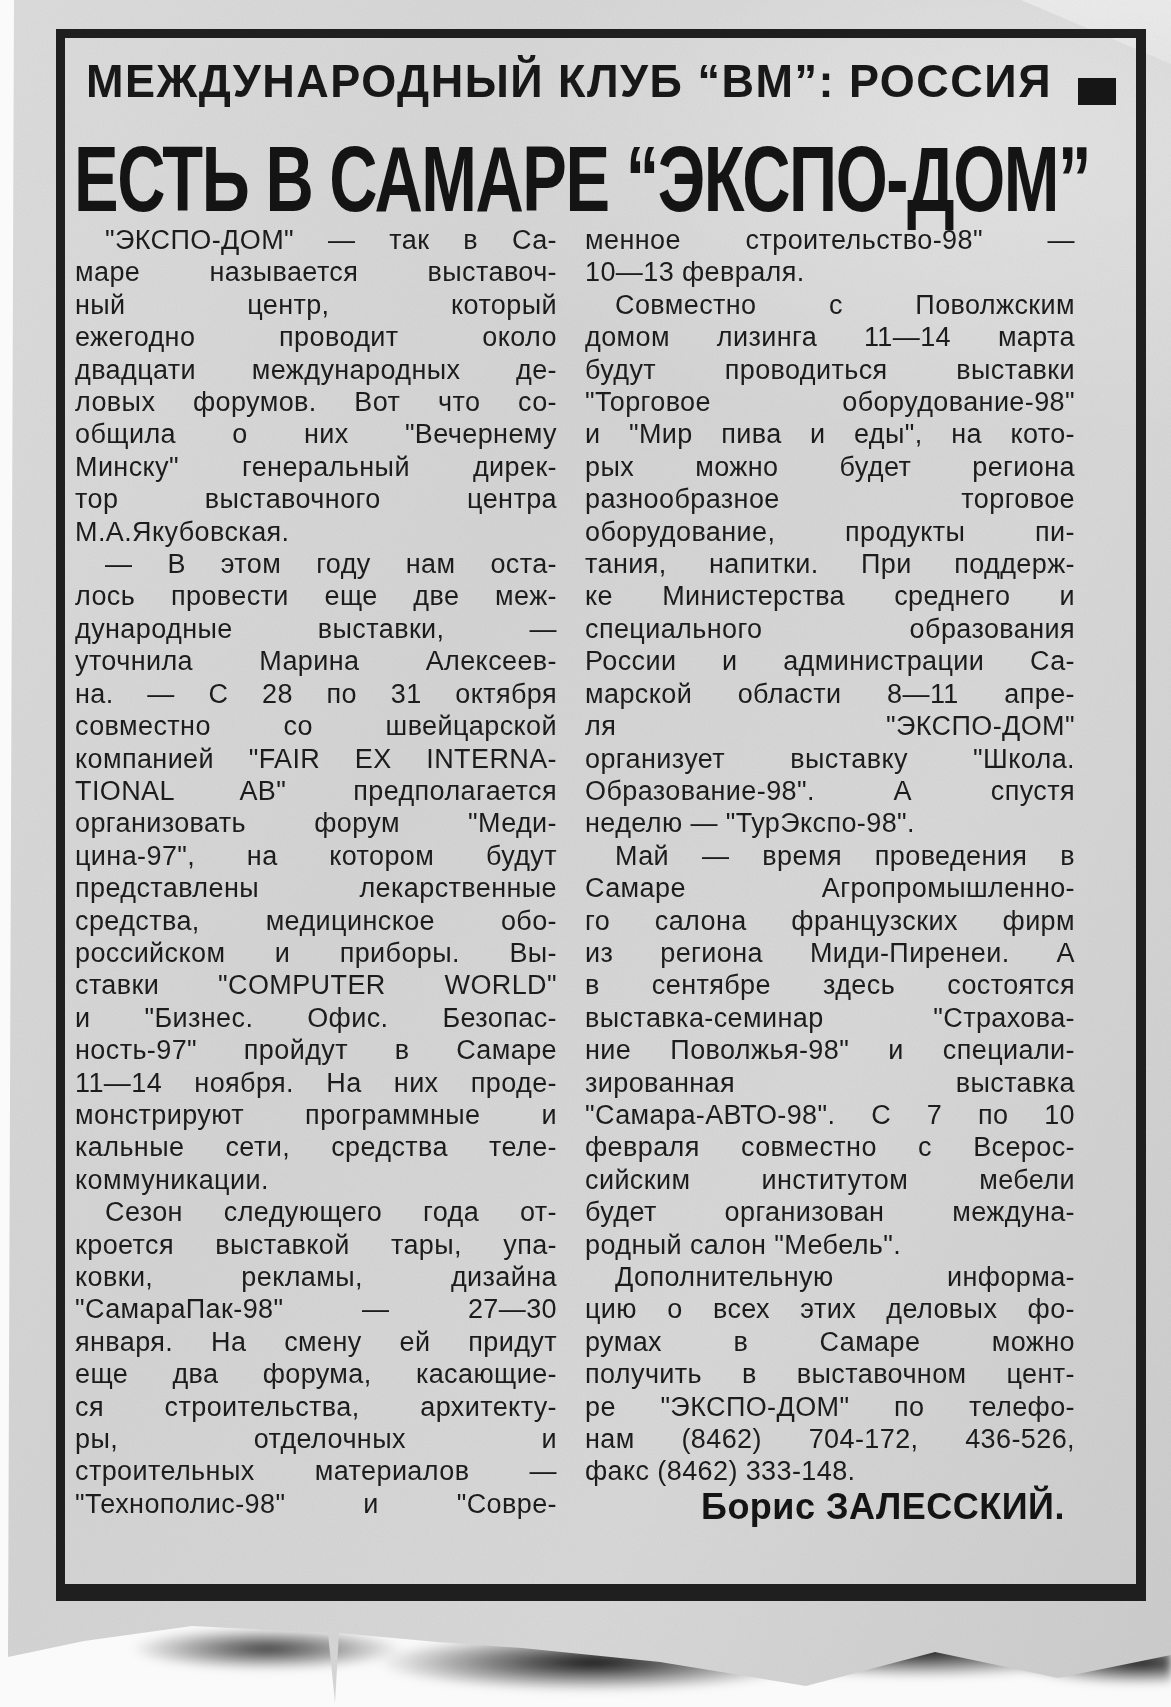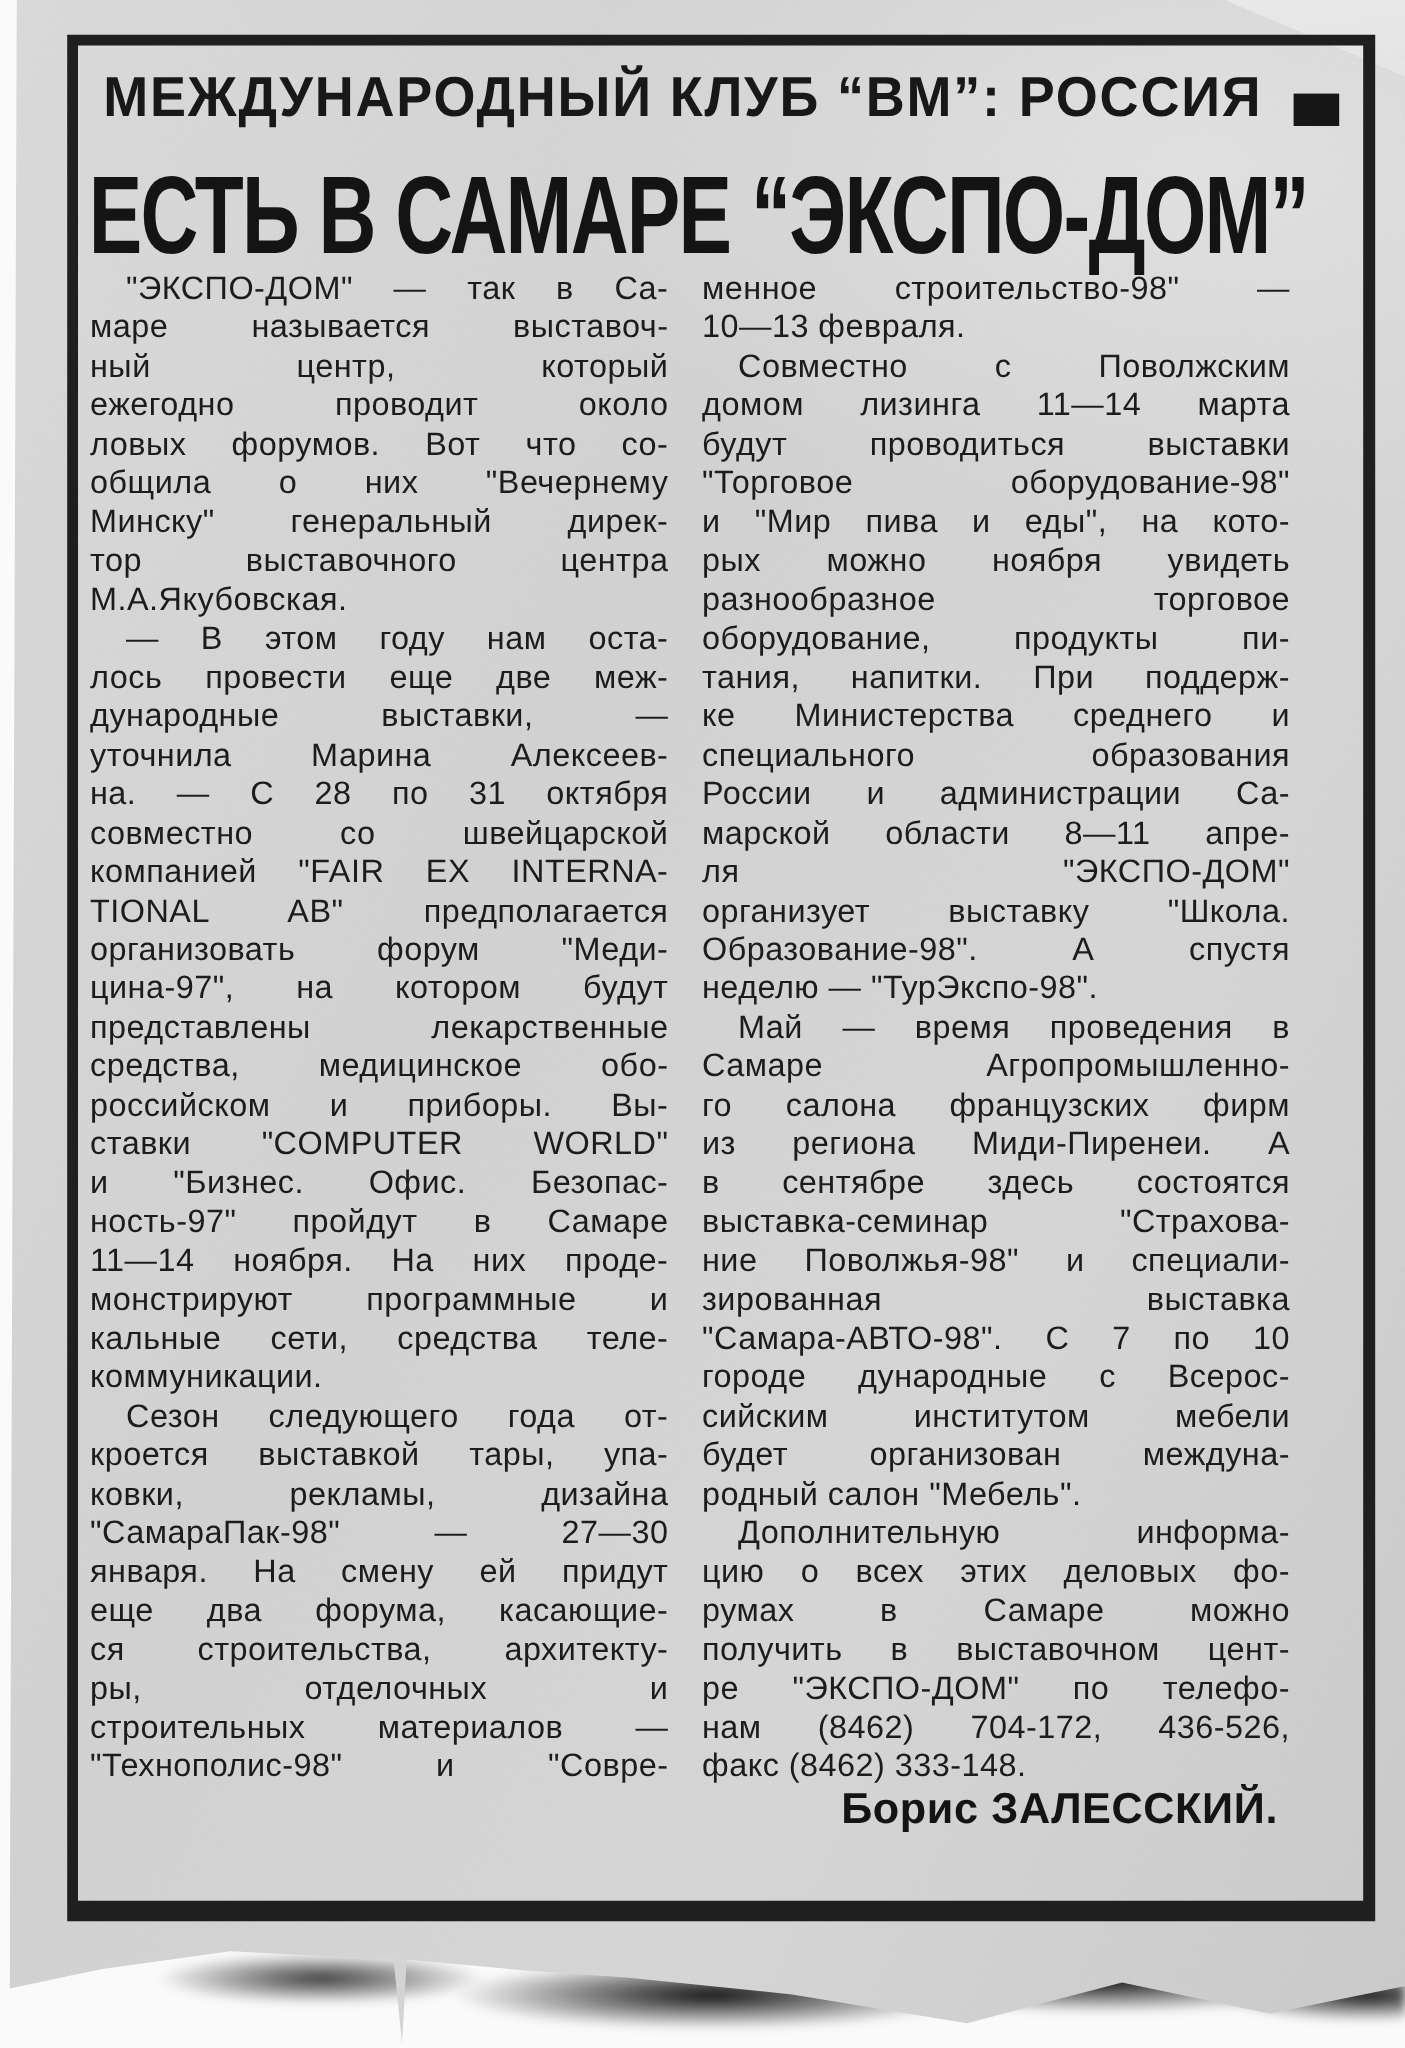--- a/index.html
+++ b/index.html
@@ -97,20 +97,21 @@
     <text class="headline-text" x="2" y="71" textLength="1016" lengthAdjust="spacingAndGlyphs">ЕСТЬ В САМАРЕ “ЭКСПО-ДОМ”</text>
   </svg>
 
   <div class="cols">
     <div class="col col-left">
         <div class="para">
           <div class="line indent">"ЭКСПО-ДОМ" — так в Са-</div>
           <div class="line">маре называется выставоч-</div>
           <div class="line">ный центр, который</div>
           <div class="line">ежегодно проводит около</div>
+          <div class="line">двадцати международных де-</div>
           <div class="line">ловых форумов. Вот что со-</div>
           <div class="line">общила о них "Вечернему</div>
           <div class="line">Минску" генеральный дирек-</div>
           <div class="line">тор выставочного центра</div>
           <div class="line last">М.А.Якубовская.</div>
         </div>
         <div class="para">
           <div class="line indent">— В этом году нам оста-</div>
           <div class="line">лось провести еще две меж-</div>
           <div class="line">дународные выставки, —</div>
@@ -149,21 +150,21 @@
       <div class="para">
           <div class="line">менное строительство-98" —</div>
           <div class="line last">10—13 февраля.</div>
         </div>
         <div class="para">
           <div class="line indent">Совместно с Поволжским</div>
           <div class="line">домом лизинга 11—14 марта</div>
           <div class="line">будут проводиться выставки</div>
           <div class="line">"Торговое оборудование-98"</div>
           <div class="line">и "Мир пива и еды", на кото-</div>
-          <div class="line">рых можно ноября увидеть</div>
+          <div class="line">рых можно будет региона</div>
           <div class="line">разнообразное торговое</div>
           <div class="line">оборудование, продукты пи-</div>
           <div class="line">тания, напитки. При поддерж-</div>
           <div class="line">ке Министерства среднего и</div>
           <div class="line">специального образования</div>
           <div class="line">России и администрации Са-</div>
           <div class="line">марской области 8—11 апре-</div>
           <div class="line">ля "ЭКСПО-ДОМ"</div>
           <div class="line">организует выставку "Школа.</div>
           <div class="line">Образование-98". А спустя</div>
@@ -172,21 +173,21 @@
         <div class="para">
           <div class="line indent">Май — время проведения в</div>
           <div class="line">Самаре Агропромышленно-</div>
           <div class="line">го салона французских фирм</div>
           <div class="line">из региона Миди-Пиренеи. А</div>
           <div class="line">в сентябре здесь состоятся</div>
           <div class="line">выставка-семинар "Страхова-</div>
           <div class="line">ние Поволжья-98" и специали-</div>
           <div class="line">зированная выставка</div>
           <div class="line">"Самара-АВТО-98". С 7 по 10</div>
-          <div class="line">городе дународные с Всерос-</div>
+          <div class="line">февраля совместно с Всерос-</div>
           <div class="line">сийским институтом мебели</div>
           <div class="line">будет организован междуна-</div>
           <div class="line last">родный салон "Мебель".</div>
         </div>
         <div class="para">
           <div class="line indent">Дополнительную информа-</div>
           <div class="line">цию о всех этих деловых фо-</div>
           <div class="line">румах в Самаре можно</div>
           <div class="line">получить в выставочном цент-</div>
           <div class="line">ре "ЭКСПО-ДОМ" по телефо-</div>

